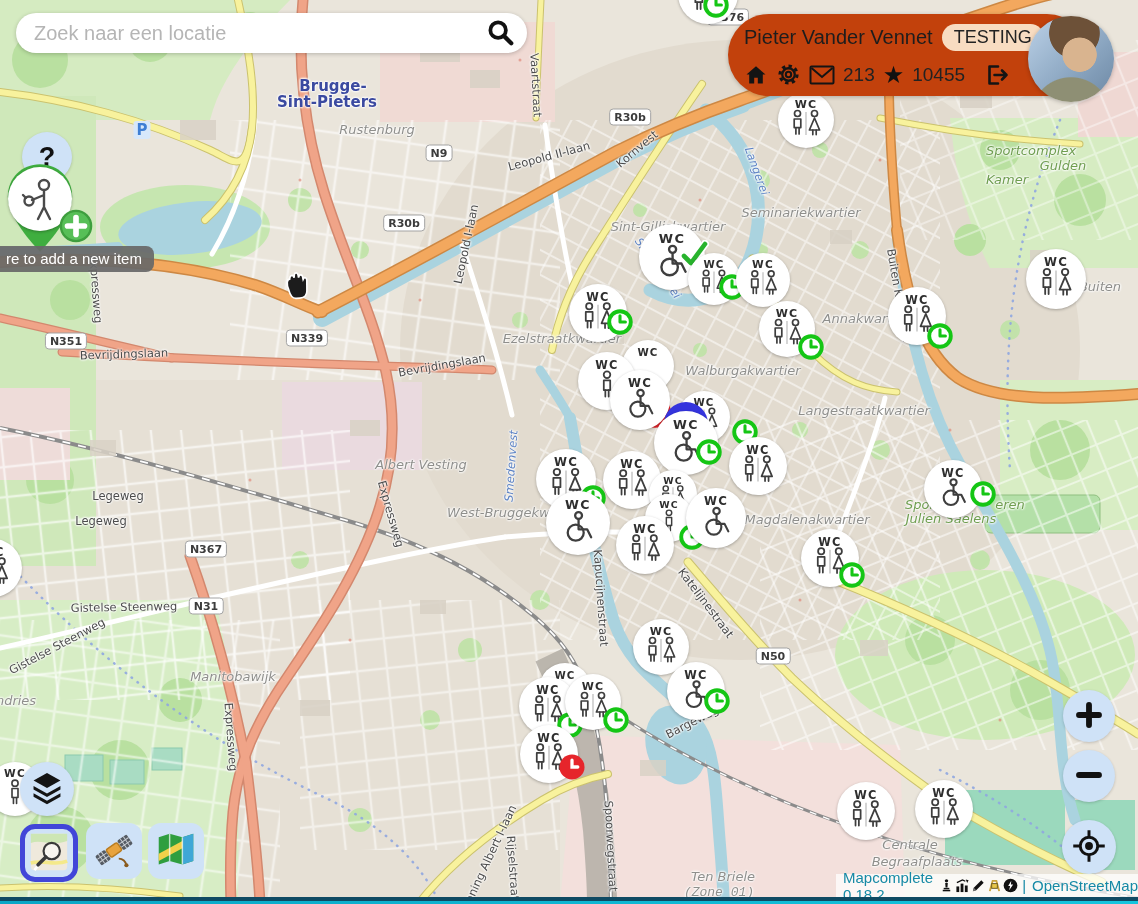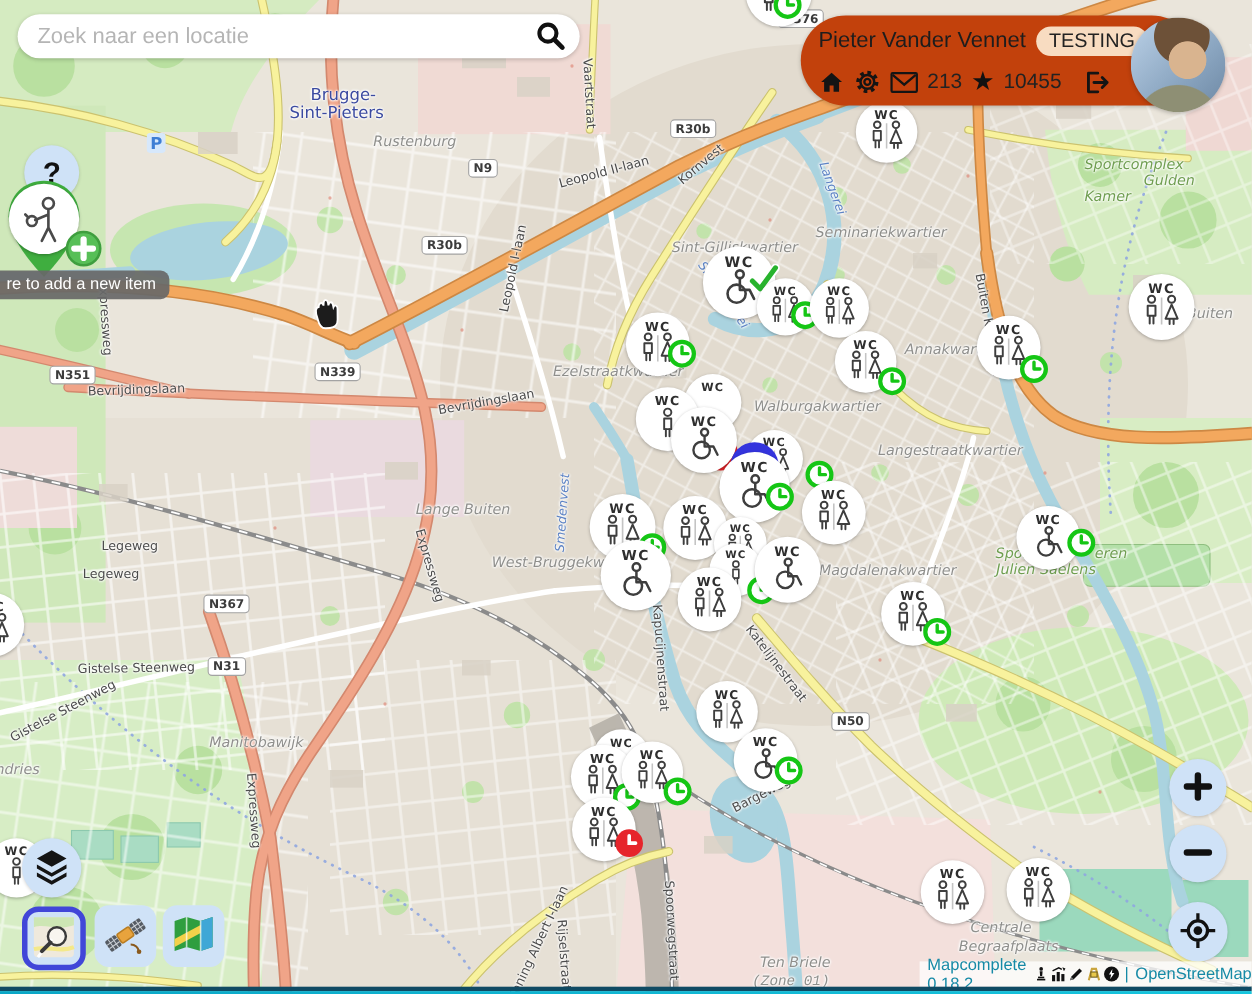--- a/index.html
+++ b/index.html
@@ -5,21 +5,21 @@
   html,body{margin:0;padding:0;background:#eae5db;}
   body{width:1138px;height:904px;overflow:hidden;position:relative;
        font-family:"Liberation Sans",sans-serif;}
   #stage{position:absolute;inset:0;width:1138px;height:904px;overflow:hidden;}
   #basemap{position:absolute;left:0;top:0;}
   
   #label-layer,#marker-layer,#chrome{position:absolute;inset:0;}
   .mlabel{position:absolute;white-space:nowrap;pointer-events:none;
     font-family:"DejaVu Sans",sans-serif;
     text-shadow:0 0 2px #fff,0 0 2px #fff,0 0 3px #fff,0 0 3px #fff;}
-  .mlabel.town{font-weight:normal;font-size:15px;color:#3b4aa0;}
+  .mlabel.town{font-weight:bold;font-size:15px;color:#3b4aa0;margin-left:21px;}
   .mlabel.area{font-style:italic;font-size:13px;color:#8f8f8c;}
   .mlabel.street{font-size:11.5px;color:#4c4c4c;}
   .mlabel.water{font-style:italic;font-size:11.5px;color:#5d83c4;}
   .mlabel.green{font-style:italic;font-size:13px;color:#6f9e50;}
   .rbadge{position:absolute;transform:translate(-50%,-50%);background:#fff;
     border:1.5px solid #a3a3a3;border-radius:4px;padding:0 4px;
     font:bold 11px "DejaVu Sans",sans-serif;color:#3c3c3c;line-height:15px;}
   .pbadge{position:absolute;transform:translate(-50%,-50%);background:#d7e8fb;
     border-radius:3px;padding:0 3px;font:bold 15px "DejaVu Sans",sans-serif;
     color:#3e7ed4;line-height:18px;}
@@ -313,21 +313,21 @@
     <div class="pbadge" style="left:142px;top:130px;">P</div>
   <div class="mlabel town" style="left: 312px; top: 86px; transform: translate(-50%, -50%) rotate(0deg);">Brugge-</div>
       <div class="mlabel town" style="left: 306px; top: 102px; transform: translate(-50%, -50%) rotate(0deg);">Sint-Pieters</div>
       <div class="mlabel area" style="left: 377px; top: 129px; transform: translate(-50%, -50%) rotate(0deg);">Rustenburg</div>
       <div class="mlabel area" style="left: 668px; top: 226px; transform: translate(-50%, -50%) rotate(0deg);">Sint-Gilliskwartier</div>
       <div class="mlabel area" style="left: 801px; top: 212px; transform: translate(-50%, -50%) rotate(0deg);">Seminariekwartier</div>
       <div class="mlabel area" style="left: 562px; top: 338px; transform: translate(-50%, -50%) rotate(0deg);">Ezelstraatkwartier</div>
       <div class="mlabel area" style="left: 866px; top: 318px; transform: translate(-50%, -50%) rotate(0deg);">Annakwartier</div>
       <div class="mlabel area" style="left: 743px; top: 370px; transform: translate(-50%, -50%) rotate(0deg);">Walburgakwartier</div>
       <div class="mlabel area" style="left: 864px; top: 410px; transform: translate(-50%, -50%) rotate(0deg);">Langestraatkwartier</div>
-      <div class="mlabel area" style="left: 421px; top: 464px; transform: translate(-50%, -50%) rotate(0deg);">Lange Buiten</div>
+      <div class="mlabel area" style="left: 421px; top: 464px; transform: translate(-50%, -50%) rotate(0deg);">Albert Vesting</div>
       <div class="mlabel area" style="left: 516px; top: 512px; transform: translate(-50%, -50%) rotate(0deg);">West-Bruggekwartier</div>
       <div class="mlabel area" style="left: 807px; top: 519px; transform: translate(-50%, -50%) rotate(0deg);">Magdalenakwartier</div>
       <div class="mlabel area" style="left: 233px; top: 676px; transform: translate(-50%, -50%) rotate(0deg);">Manitobawijk</div>
       <div class="mlabel area" style="left: 1100px; top: 286px; transform: translate(-50%, -50%) rotate(0deg);">Buiten</div>
       <div class="mlabel area" style="left: 16px; top: 700px; transform: translate(-50%, -50%) rotate(0deg);">ndries</div>
       <div class="mlabel area" style="left: 723px; top: 876px; transform: translate(-50%, -50%) rotate(0deg);">Ten Briele</div>
       <div class="mlabel area" style="left: 719px; top: 892px; transform: translate(-50%, -50%) rotate(0deg); font-family: Liberation Mono, monospace;">(Zone 01)</div>
       <div class="mlabel area" style="left: 910px; top: 844px; transform: translate(-50%, -50%) rotate(0deg);">Centrale</div>
       <div class="mlabel area" style="left: 917px; top: 861px; transform: translate(-50%, -50%) rotate(0deg);">Begraafplaats</div>
       <div class="mlabel green" style="left: 1031px; top: 150px; transform: translate(-50%, -50%) rotate(0deg);">Sportcomplex</div>

